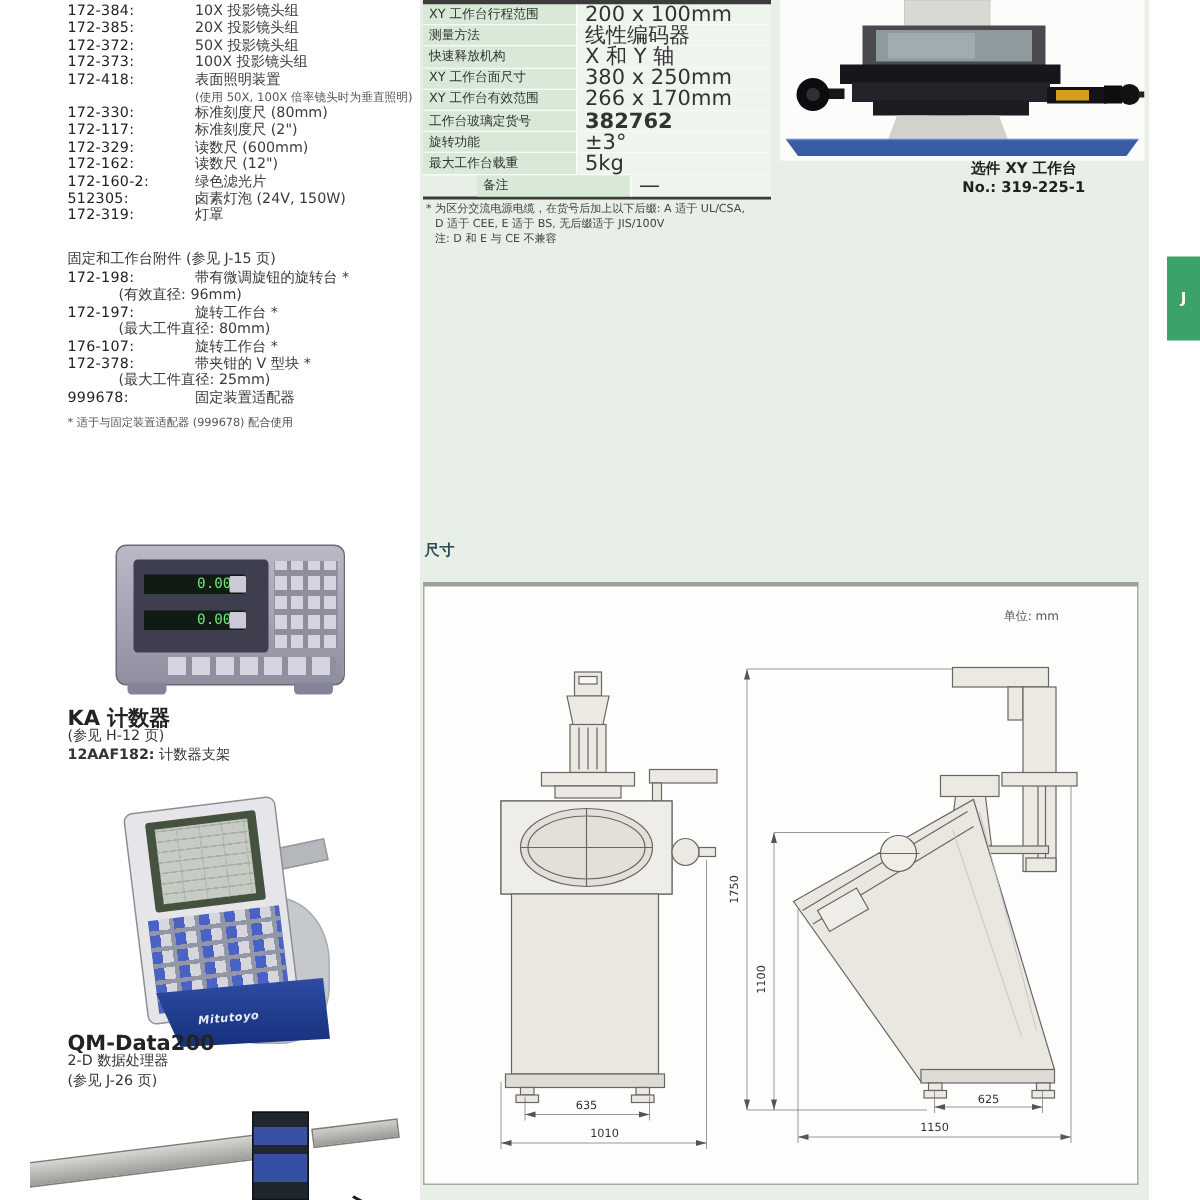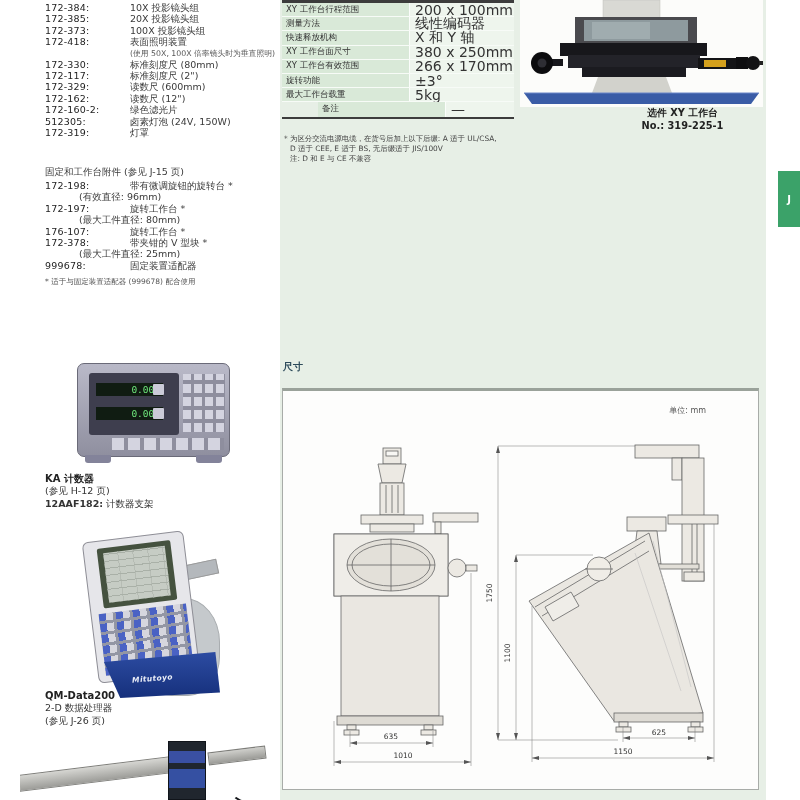--- a/index.html
+++ b/index.html
@@ -19,21 +19,21 @@
   .acc-row .fine { margin-left:85px; font-size:7.8px; line-height:11px; color:#555; }
   .acc-row .note { margin-left:34px; }
   .fixture-header { left:45px; top:166px; font-size:9.5px; color:#3a3a3a; }
   .list2 { top:180px; }
   .acc-footnote { left:45px; top:277px; font-size:7.5px; color:#555; }
 
   
   .spec-table { left:282px; top:0; width:232px; border-top:3px solid #3c3c3c; border-bottom:2px solid #3c3c3c; }
   .spec-row { display:flex; height:14.2px; border-bottom:1px solid #f7fbf7; }
   .spec-row:last-child { border-bottom:none;margin-left:36px; }
-  .spec-label { width:127px; background:#d9e9d8; font-size:8.5px; display:flex; align-items:center; padding-left:4px; color:#333; }
+  .spec-label { width:102px; background:#d9e9d8; font-size:8.5px; display:flex; align-items:center; padding-left:4px; color:#333; }
   .spec-value { flex:1; background:#eef5ed; font-size:14px; display:flex; align-items:center; padding-left:5px; border-left:1px solid #fbfdfb; color:#333; }
   .table-footnote { left:284px; top:134px; width:240px; font-size:7.4px; line-height:10px; color:#444; }
   .table-footnote .ind { padding-left:6px; }
 
   
   .xy-photo { left:520px; top:0; width:243px; height:107px; background:#fcfcfa; }
   .xy-caption { left:600px; top:106px; width:165px; text-align:center; font-size:9.8px; font-weight:bold; line-height:13px; color:#222; }
 
   
   .ka-device { left:77px; top:363px; width:153px; height:100px; }
@@ -48,21 +48,21 @@
   .ka-keypad { position:absolute; left:105px; top:10px; width:42px; height:58px;
     background-color:#8e8e9e;
     background-image:repeating-linear-gradient(0deg,transparent 0 9px,#8e8e9e 9px 13px),
                      repeating-linear-gradient(90deg,#d4d4e0 0 8px,#8e8e9e 8px 11px); }
   .ka-fkeys { position:absolute; left:34px; top:74px; width:112px; height:12px;
     background-image:repeating-linear-gradient(90deg,#d4d4e0 0 12px,#8e8e9e 12px 16px); }
   .ka-foot { position:absolute; top:92px; width:26px; height:8px; background:#83839a; border-radius:0 0 3px 3px; }
   .ka-f1 { left:8px; } .ka-f2 { left:119px; }
 
   .ka-caption { left:45px; top:473px; font-size:9.5px; line-height:12.3px; }
-  .cap-title { font-weight:bold; font-size:10px; color:#222; }
+  .cap-title { font-weight:bold; font-size:14px; color:#222; }
 
   
   .qm-device { left:88px; top:536px; width:140px; height:164px; }
   .qm-stand { position:absolute; left:52px; top:62px; width:80px; height:98px; background:#c5c9cc; border-radius:45% 45% 40% 40%; border:1px solid #a9adb0; }
   .qm-arm { position:absolute; left:96px; top:26px; width:34px; height:15px; background:#b4b8bc; border:1px solid #999; transform:rotate(-12deg); }
   .qm-bodywrap { position:absolute; left:2px; top:0; width:102px; height:142px; transform:rotate(-7deg); }
   .qm-body { position:absolute; inset:0; background:#e6e6ea; border:1px solid #8e8e96; border-radius:6px; }
   .qm-screenbezel { position:absolute; left:13px; top:7px; width:74px; height:60px; background:#45523f; border-radius:2px; }
   .qm-screen { position:absolute; left:6px; top:5px; width:62px; height:50px; background:#c6ccc4;
     background-image:repeating-linear-gradient(0deg,transparent 0 6px,#a9b0a7 6px 7px),
@@ -108,20 +108,25 @@
     <span class="code">172-384:</span><span class="desc">10X 投影镜头组</span>
     
     
   </div>
     <div class="acc-row">
     <span class="code">172-385:</span><span class="desc">20X 投影镜头组</span>
     
     
   </div>
     <div class="acc-row">
+    <span class="code">172-372:</span><span class="desc">50X 投影镜头组</span>
+    
+    
+  </div>
+    <div class="acc-row">
     <span class="code">172-373:</span><span class="desc">100X 投影镜头组</span>
     
     
   </div>
     <div class="acc-row">
     <span class="code">172-418:</span><span class="desc">表面照明装置</span>
     <div class="fine">(使用 50X, 100X 倍率镜头时为垂直照明)</div>
     
   </div>
     <div class="acc-row">
@@ -206,20 +211,24 @@
     <div class="spec-label">快速释放机构</div>
     <div class="spec-value val">X 和 Y 轴</div>
   </div>
     <div class="spec-row">
     <div class="spec-label">XY 工作台面尺寸</div>
     <div class="spec-value val">380 x 250mm</div>
   </div>
     <div class="spec-row">
     <div class="spec-label">XY 工作台有效范围</div>
     <div class="spec-value val">266 x 170mm</div>
+  </div>
+    <div class="spec-row">
+    <div class="spec-label">工作台玻璃定货号</div>
+    <div class="spec-value val" style="font-weight: 700;">382762</div>
   </div>
     <div class="spec-row">
     <div class="spec-label">旋转功能</div>
     <div class="spec-value val">±3°</div>
   </div>
     <div class="spec-row">
     <div class="spec-label">最大工作台载重</div>
     <div class="spec-value val">5kg</div>
   </div>
     <div class="spec-row">

